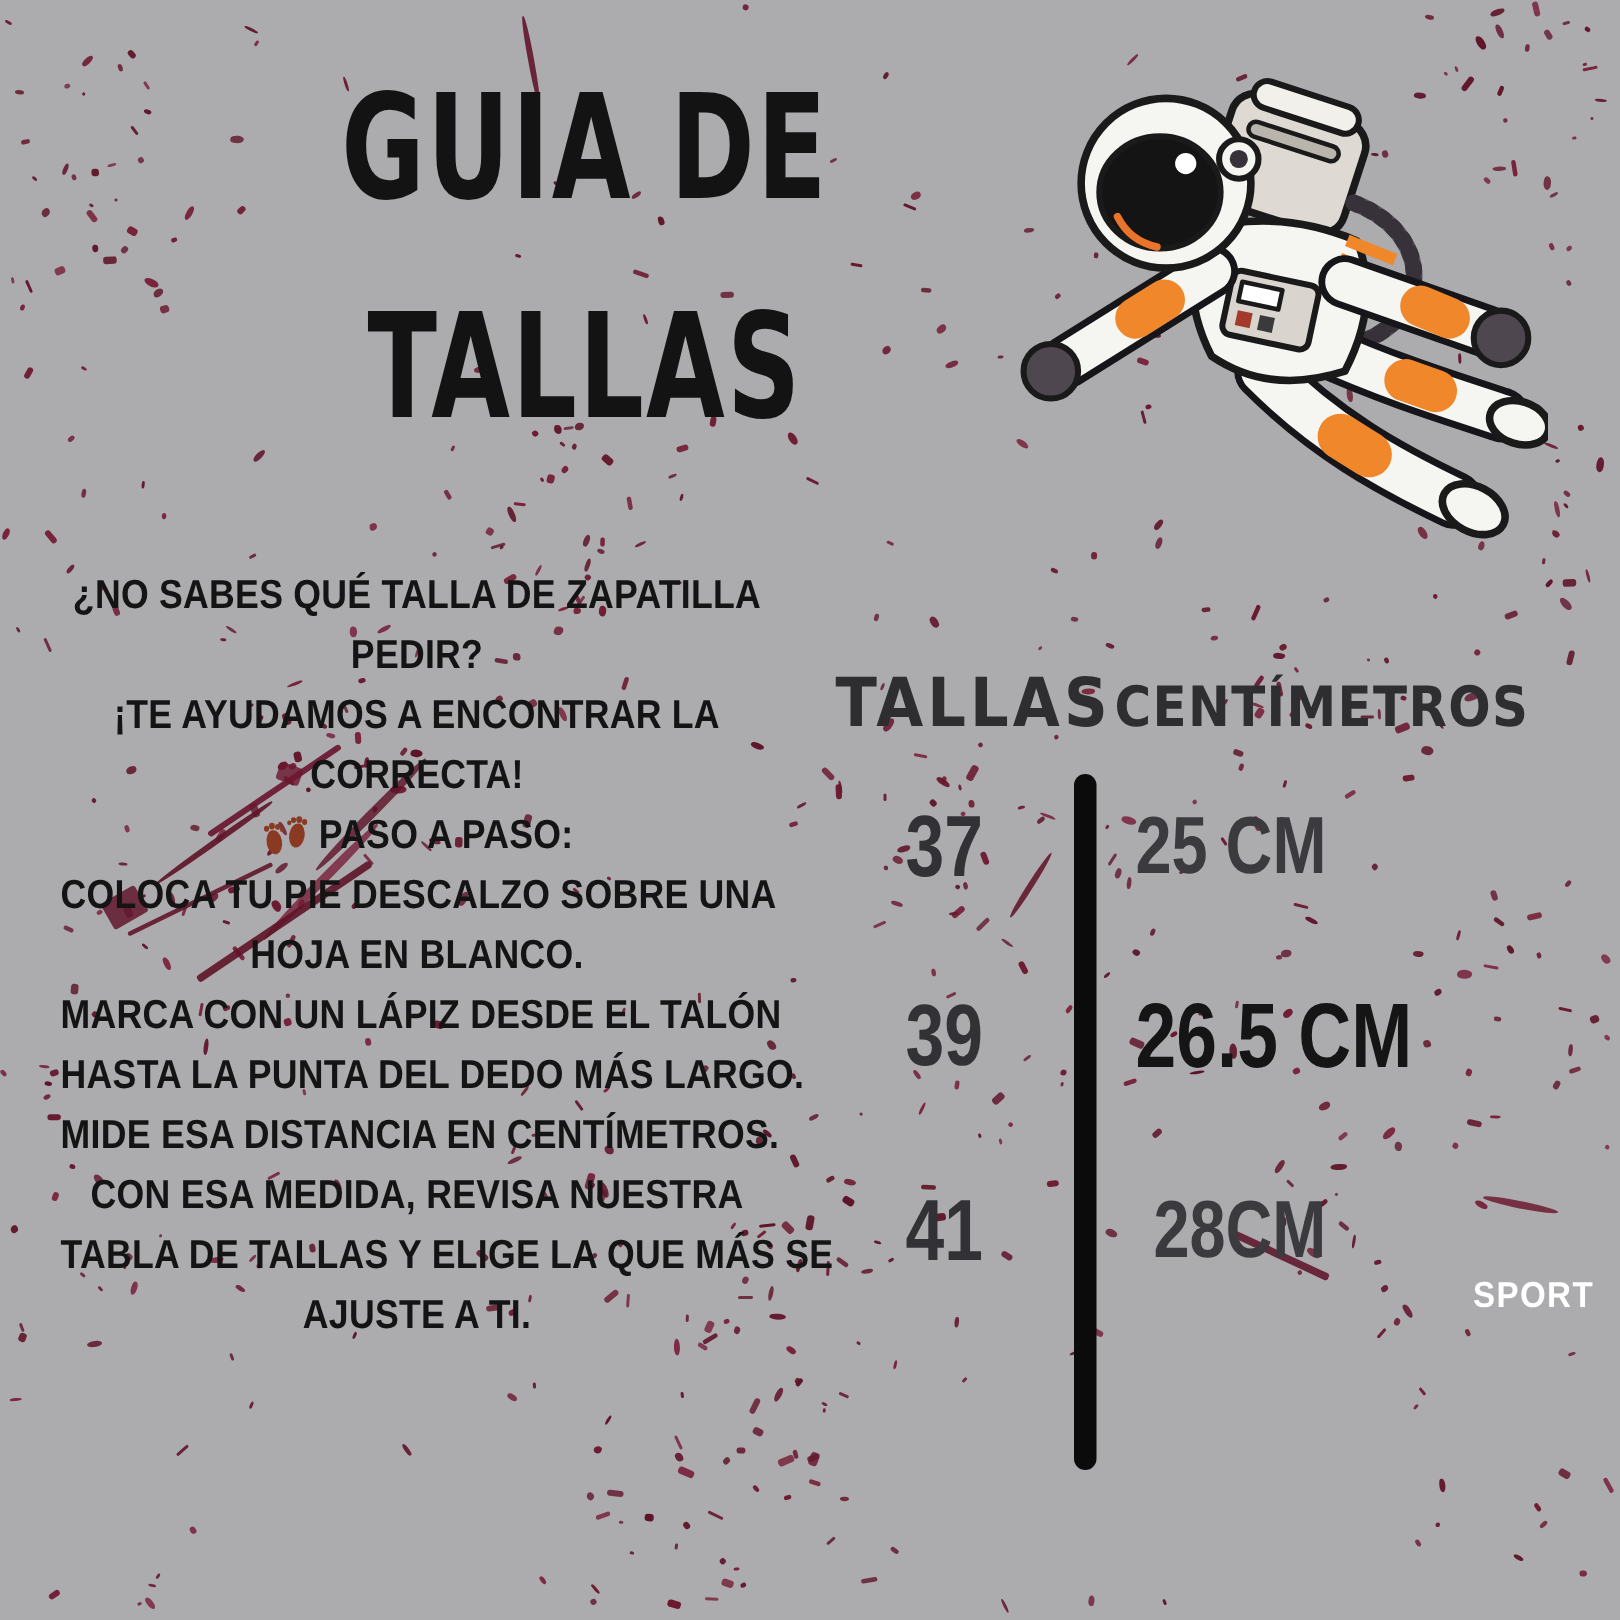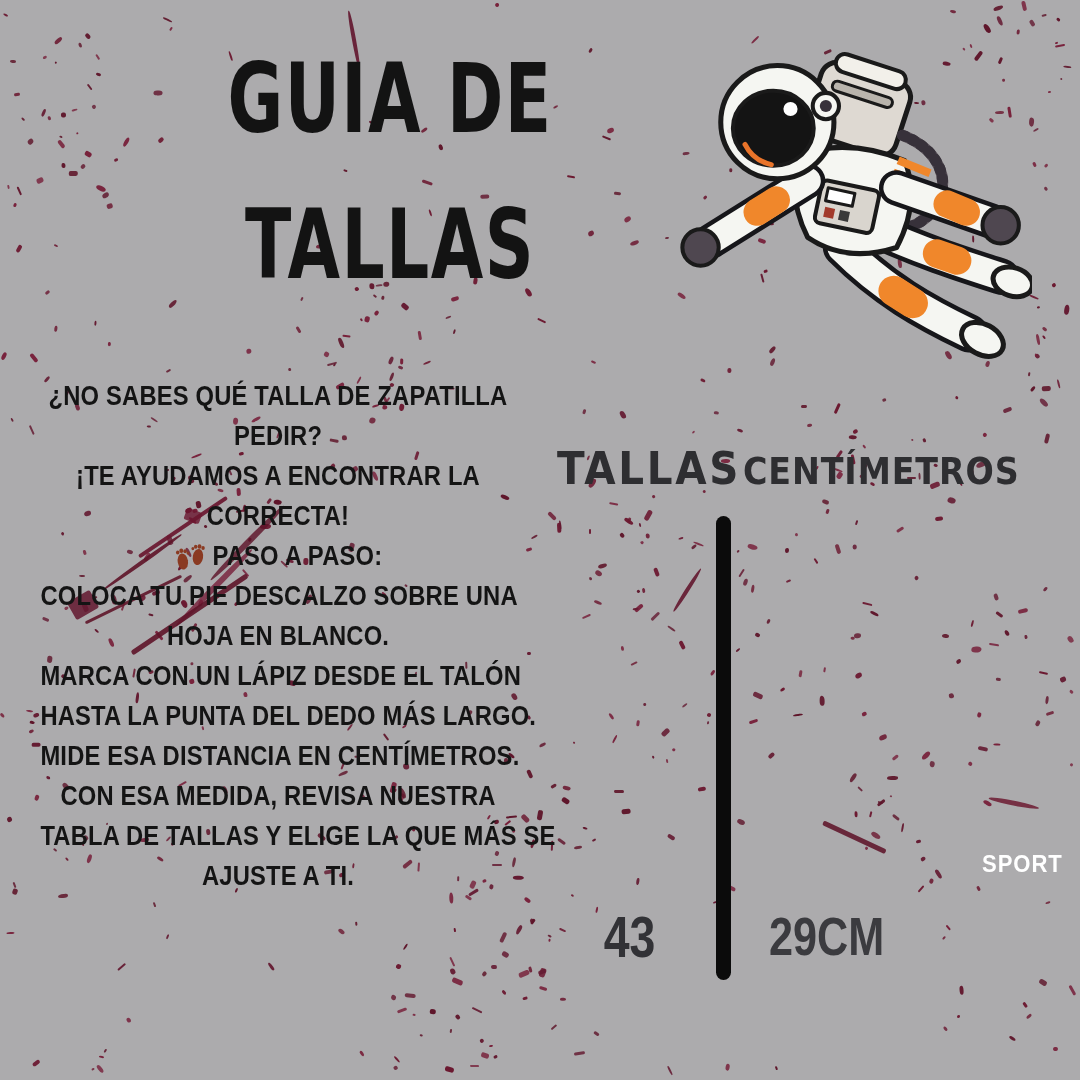--- a/index.html
+++ b/index.html
@@ -797,20 +797,28 @@
     <div class="iline">MIDE ESA DISTANCIA EN CENTÍMETROS.</div>
     <div class="iline">CON ESA MEDIDA, REVISA NUESTRA</div>
     <div class="iline">TABLA DE TALLAS Y ELIGE LA QUE MÁS SE</div>
     <div class="iline">AJUSTE A TI.</div>
   </div>
 
   <div class="hdr hdr-sizes">TALLAS</div>
   <div class="hdr hdr-cm">CENTÍMETROS</div>
   <div class="divider"></div>
 
-  <div class="size-row row-7">
-    <span class="size-cell">43</span>
-    <span class="cm-cell">29CM</span>
+  <div class="size-row row-1">
+    <span class="size-cell">37</span>
+    <span class="cm-cell">25 CM</span>
   </div>
+  <div class="size-row row-3">
+    <span class="size-cell">39</span>
+    <span class="cm-cell">26.5 CM</span>
+  </div>
+  <div class="size-row row-5">
+    <span class="size-cell">41</span>
+    <span class="cm-cell">28CM</span>
+  </div>
 
   <div class="sport">SPORT</div>
 
 </div>
 
 </body></html>

